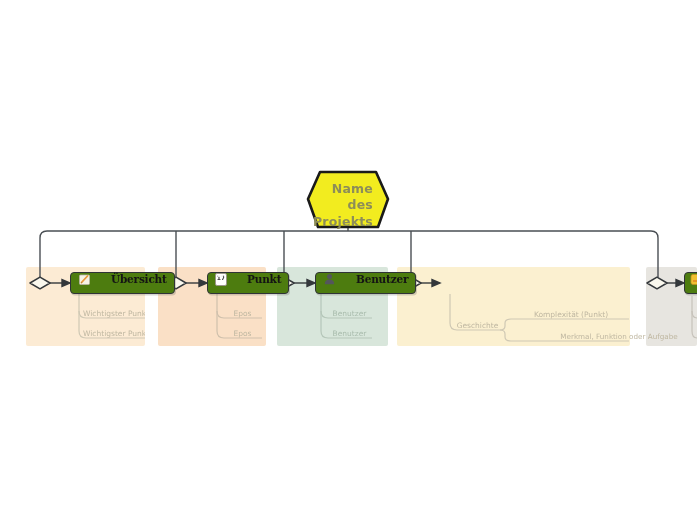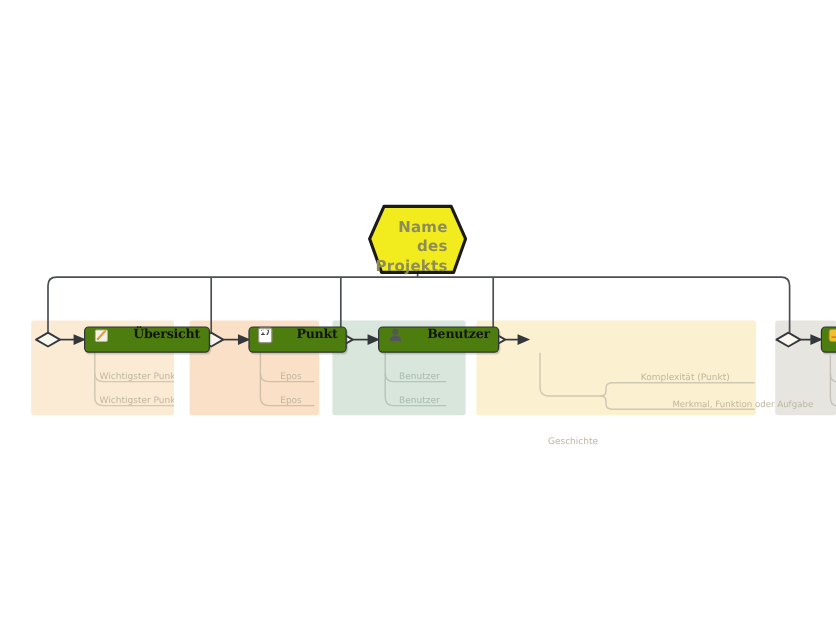--- a/index.html
+++ b/index.html
@@ -144,17 +144,17 @@
 
   <div class="sub-label tan" style="left:83px;top:309px;width:62px;">Wichtigster Punkt</div>
   <div class="sub-label tan" style="left:83px;top:329px;width:62px;">Wichtigster Punkt</div>
 
   <div class="sub-label tan" style="left:222px;top:309px;width:41px;">Epos</div>
   <div class="sub-label tan" style="left:222px;top:329px;width:41px;">Epos</div>
 
   <div class="sub-label green" style="left:326px;top:309px;width:47px;">Benutzer</div>
   <div class="sub-label green" style="left:326px;top:329px;width:47px;">Benutzer</div>
 
-  <div class="sub-label tan" style="left:454px;top:321px;width:47px;margin-top:42px;">Geschichte</div>
+  <div class="sub-label tan" style="left:454px;top:321px;width:47px;">Geschichte</div>
   <div class="sub-label tan" style="left:513px;top:310px;width:116px;">Komplexität (Punkt)</div>
   <div class="sub-label tan" style="left:511px;top:332px;width:120px;font-size:7.2px;margin-left:48px;">Merkmal, Funktion oder Aufgabe</div>
 
 </div>
 
 </body></html>

